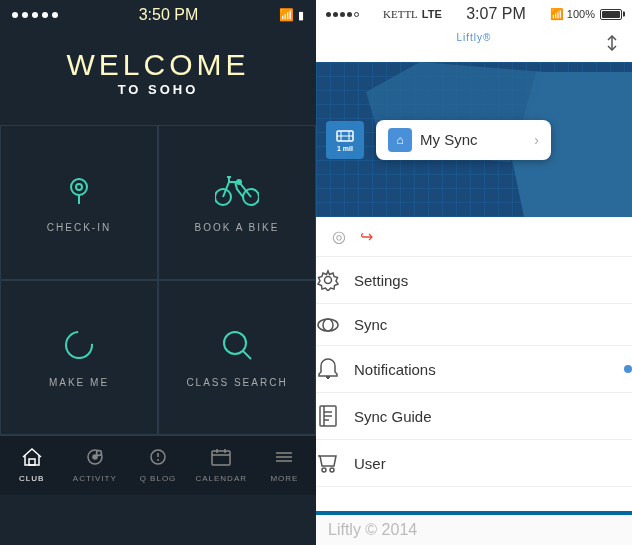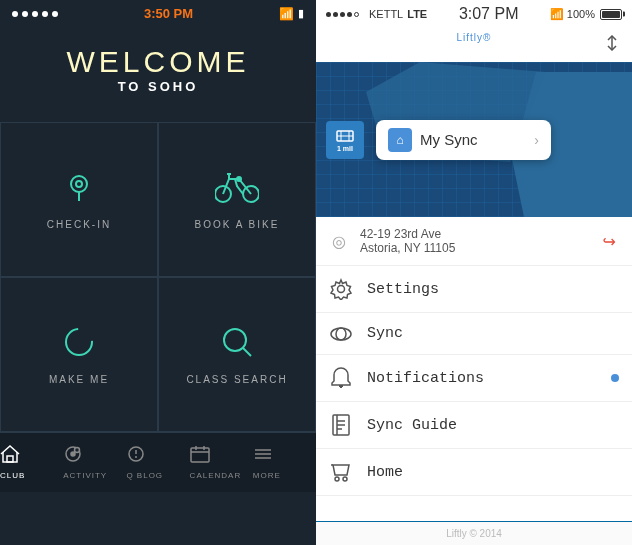--- a/index.html
+++ b/index.html
@@ -29,21 +29,21 @@
       padding: 6px 12px;
       background: #1a2530;
     }
     .left-status-bar .dots {
       display: flex; gap: 4px; align-items: center;
     }
     .left-status-bar .dot {
       width: 6px; height: 6px; border-radius: 50%; background: #fff;
     }
     .left-status-bar .time {
-      color: #f97316; font-size: 13px; font-weight: 700;
+      color: #fef9c3; font-size: 16px; font-weight: 400;
     }
     .left-status-bar .icons {
       display: flex; gap: 4px; align-items: center;
     }
     .welcome-title {
       color: #fef9c3;
       font-size: 30px;
       font-weight: 200;
       letter-spacing: 4px;
       text-transform: uppercase;
@@ -89,21 +89,21 @@
       height: 60px;
       background: #151e27;
       display: flex;
       align-items: center;
       justify-content: space-around;
       border-top: 1px solid #2a3a48;
     }
     .tab-item {
       display: flex;
       flex-direction: column;
-      align-items: flex-start;
+      align-items: center;
       gap: 3px;
       cursor: pointer;
       flex: 1;
     }
     .tab-label {
       color: #888;
       font-size: 8px;
       letter-spacing: 1px;
       text-transform: uppercase;
     }
@@ -248,25 +248,24 @@
 
     
     .menu-list {
       flex: 1;
       background: #fff;
       overflow-y: auto;
     }
     .menu-item {
       display: flex;
       align-items: center;
-      padding: 12px 13px;
+      padding: 12px 0;
       border-bottom: 1px solid #eee;
       cursor: pointer;
       gap: 14px;
-      font-family: Liberation Mono, monospace;
     }
     .menu-item-icon { width: 24px; display: flex; align-items: center; justify-content: center; color: #555; font-size: 18px; }
     .menu-item-icon svg { stroke: #555; fill: none; stroke-width: 1.5; }
     .menu-item-label { flex: 1; font-size: 15px; color: #333; }
     .notification-dot { width: 8px; height: 8px; border-radius: 50%; background: #4a90d9; }
 
     
     .address-item {
       display: flex;
       align-items: center;
@@ -275,25 +274,24 @@
       border-bottom: 1px solid #eee;
       gap: 14px;
     }
     .address-text { flex: 1; }
     .address-line1 { font-size: 12px; color: #555; }
     .address-line2 { font-size: 12px; color: #555; }
     .nav-arrow { color: #e74c3c; font-size: 16px; cursor: pointer; }
 
     .right-footer {
       padding: 6px 12px;
-      text-align: center;
-      font-size: 10px;
+      font-size: 16px;
       color: #bbb;
       background: #fafafa;
-      border-top: 1px solid #0369a1;
+      border-top: 4px solid #0369a1;
     }
 
     
     .battery-icon {
       display: inline-flex; align-items: center;
       border: 1.5px solid #333; border-radius: 2px;
       width: 22px; height: 11px; position: relative; margin-left: 2px;
     }
     .battery-fill {
       background: #333; height: 7px; width: 18px; margin: 0 1px;
@@ -441,21 +439,21 @@
 
   <div class="right-status-bar">
     <div style="display:flex;align-items:center;gap:4px;">
       <div class="signal-dots">
         <div class="signal-dot"></div>
         <div class="signal-dot"></div>
         <div class="signal-dot"></div>
         <div class="signal-dot"></div>
         <div class="signal-dot empty"></div>
       </div>
-      <span style="font-size:11px;margin-left:6px;">KETTL</span>
+      <span style="font-size:11px;margin-left:20px;font-family:Liberation Serif, serif;">KETTL</span>
       <span style="font-size:11px;font-weight:600;">LTE</span>
     </div>
     <span style="font-size:16px;font-weight:500;">3:07 PM</span>
     <div style="display:flex;align-items:center;gap:3px;">
       <span style="font-size:11px;">📶</span>
       <span style="font-size:11px;">100%</span>
       <div class="battery-icon">
         <div class="battery-fill"></div>
         <div class="battery-tip"></div>
       </div>
@@ -493,24 +491,20 @@
 
     <div class="my-home-bubble">
       <div class="home-icon-circle">⌂</div>
       <span class="home-label">My Sync</span>
       <span class="home-chevron">›</span>
     </div>
   </div>
 
   <div class="address-item">
     <span style="color:#aaa;font-size:16px;">◎</span>
-    <div class="address-text">
-      <div class="address-line1">42-19 23rd Ave</div>
-      <div class="address-line2">Astoria, NY 11105</div>
-    </div>
     <span class="nav-arrow">↪</span>
   </div>
 
   <div class="menu-list">
 
     <div class="menu-item">
       <span class="menu-item-icon">
         <svg width="22" height="22" viewBox="0 0 22 22">
           <circle cx="11" cy="11" r="3.5"></circle>
           <path d="M11 2 L12.5 5.5 L16 4 L17 7.5 L20.5 8.5 L19 12 L21 15 L17.5 16.5 L17 20 L13.5 19 L11 22 L8.5 19 L5 20 L4.5 16.5 L1 15 L3 12 L1.5 8.5 L5 7.5 L6 4 L9.5 5.5 Z" stroke-width="1.5"></path>
@@ -556,20 +550,20 @@
 
     <div class="menu-item">
       <span class="menu-item-icon">
         <svg width="22" height="22" viewBox="0 0 22 22">
           <path d="M3 4 L19 4 L17 14 L5 14 Z" stroke-width="1.5"></path>
           <line x1="1" y1="4" x2="3" y2="4" stroke-width="1.5"></line>
           <circle cx="7" cy="18" r="2" stroke-width="1.5"></circle>
           <circle cx="15" cy="18" r="2" stroke-width="1.5"></circle>
         </svg>
       </span>
-      <span class="menu-item-label">Home</span>
+      <span class="menu-item-label">User</span>
     </div>
   </div>
 
   <div class="right-footer">
     <span>Liftly © 2014</span>
   </div>
 </div>
 
 </body></html>

